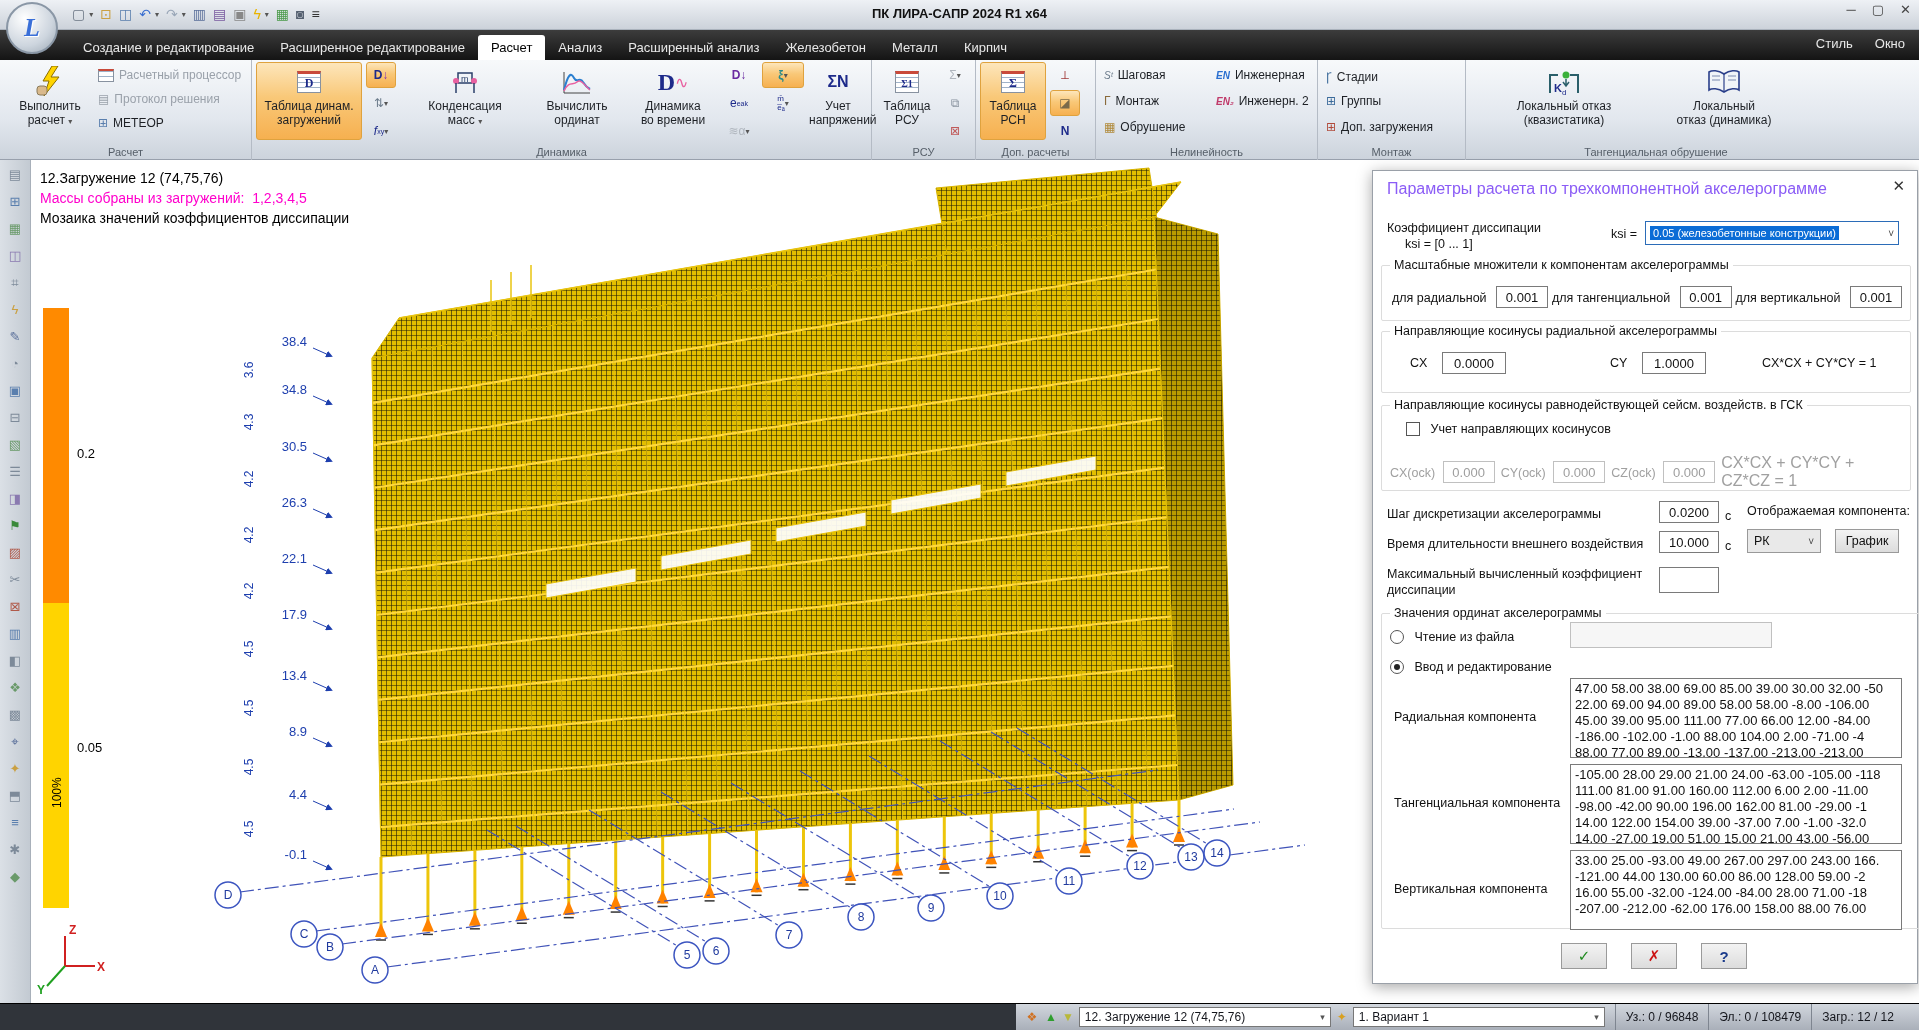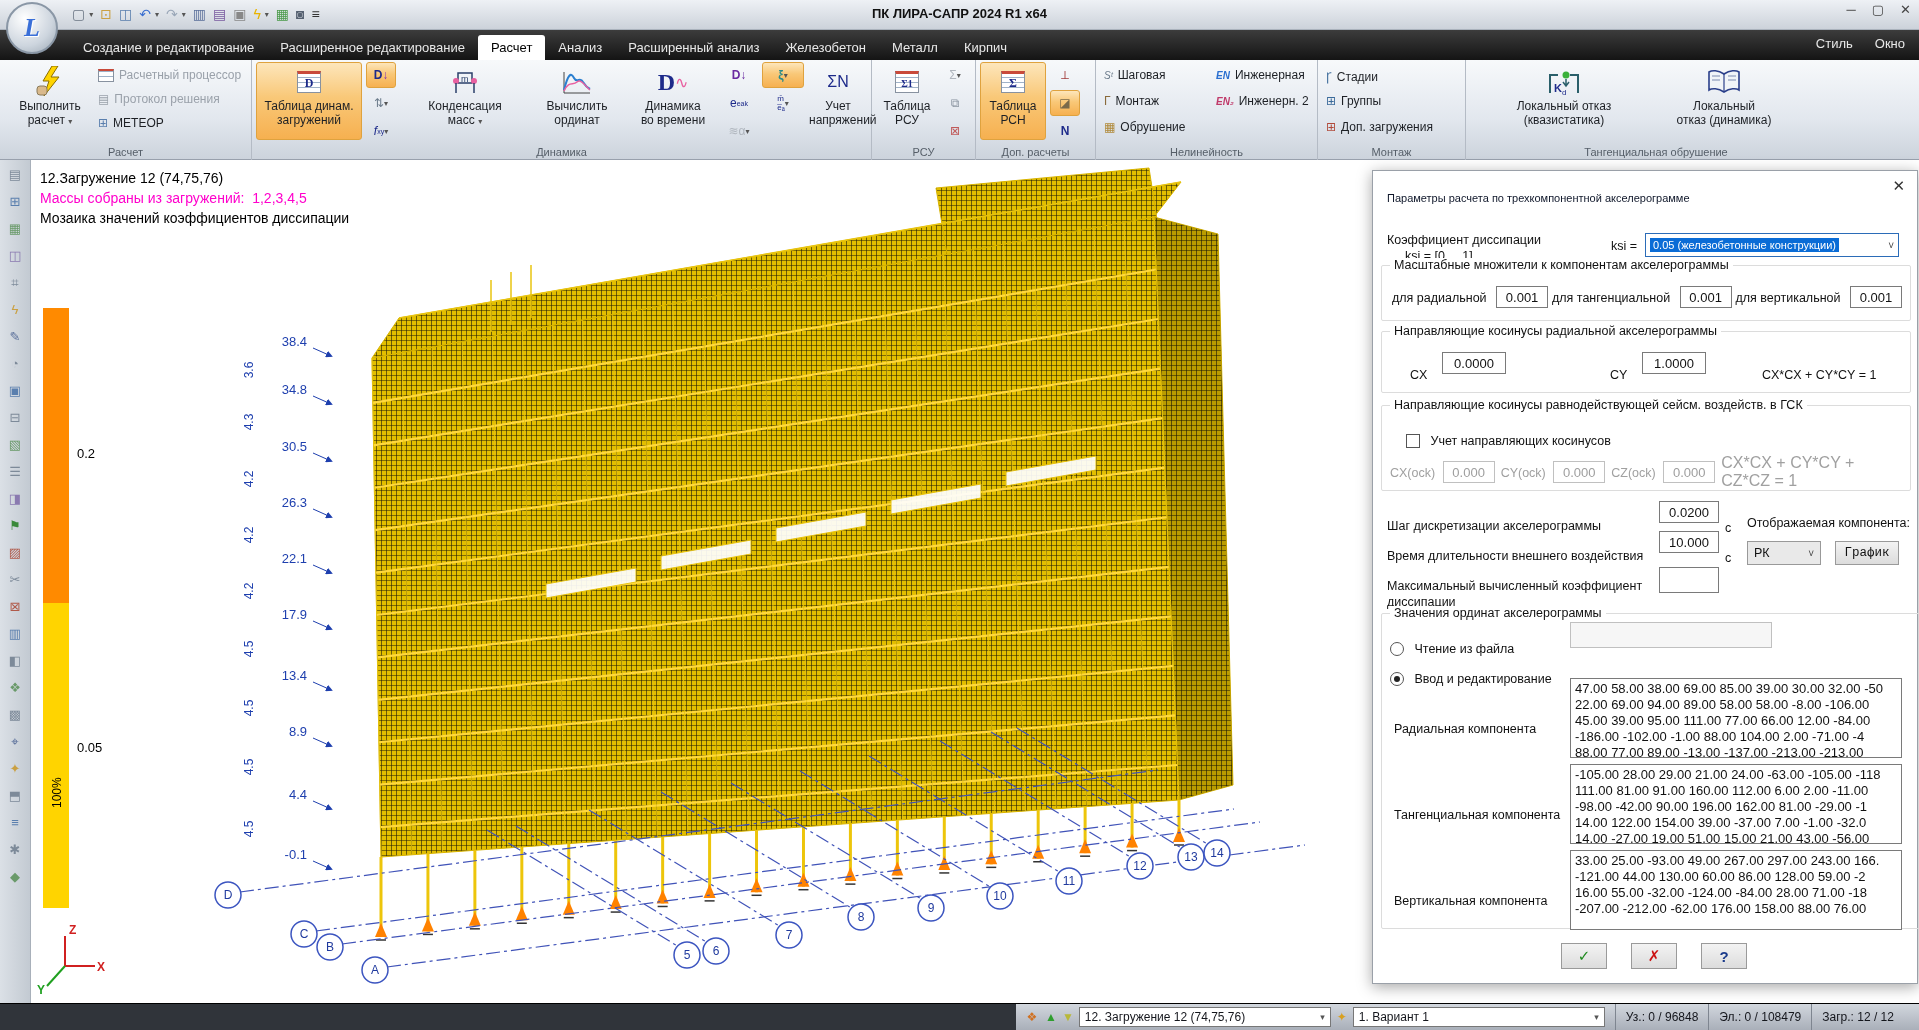--- a/index.html
+++ b/index.html
@@ -39,27 +39,27 @@
   .grid-ico i{position:absolute;inset:0;display:flex;align-items:center;justify-content:center;font-style:normal;font-weight:bold;color:#1d2a8a;font-family:"Liberation Serif","DejaVu Serif",serif;}
   .chev{font-size:8px;color:#555;}
   
   .lefttb{position:absolute;left:0;top:160px;width:31px;height:843px;background:linear-gradient(90deg,#dbe0e6,#c3cad2);border-right:1px solid #a8b0ba;display:flex;flex-direction:column;align-items:center;padding-top:5px;gap:7px;overflow:hidden;}
   .ltico{width:20px;height:20px;font-size:13px;line-height:20px;text-align:center;cursor:default;}
   .canvas{position:absolute;left:31px;top:160px;width:1888px;height:843px;background:#fff;overflow:hidden;}
   .anno{position:absolute;left:9px;top:8px;font-size:14px;line-height:20px;white-space:pre;}
   #scene{position:absolute;left:0;top:0;}
   
   .dlg{position:absolute;left:1372px;top:170px;width:546px;height:814px;background:#fff;border:1px solid #9aa0a8;box-shadow:0 3px 14px rgba(0,0,0,.35);font-size:12.5px;color:#111;}
-  .dlg-title{position:absolute;left:14px;top:9px;font-size:11px;color:#0f172a;margin-top:12px;}
+  .dlg-title{position:absolute;left:14px;top:9px;font-size:16px;color:#8b5cf6;}
   .dlg-x{position:absolute;right:12px;top:6px;font-size:15px;color:#333;cursor:default;}
   .fs{position:absolute;border:1px solid #dcdcdc;border-radius:2px;}
   .fs>.lg{position:absolute;top:-8px;left:8px;background:#fff;padding:0 4px;font-size:12.5px;color:#111;white-space:nowrap;}
   .inp{border:1px solid #7a7a7a;background:#fff;height:22px;font-size:13px;text-align:center;display:inline-flex;align-items:center;justify-content:center;}
   .inp.dis{border-color:#c0c0c0;color:#9e9e9e;}
-  .drow{position:absolute;white-space:nowrap;margin-top:12px;}
+  .drow{position:absolute;white-space:nowrap;}
   .gray{color:#a0a0a0;}
   .combo{border:1px solid #2b6cb8;height:24px;display:flex;align-items:center;padding:0 4px;background:#fff;}
   .combo .v{background:#0a6cd6;color:#fff;padding:1px 3px;font-size:11px;white-space:nowrap;}
   .combo .c{margin-left:auto;color:#444;font-size:10px;}
   .combo2{border:1px solid #999;background:#e9e9e9;height:24px;display:flex;align-items:center;padding:0 6px;}
   .combo2 .c{margin-left:auto;color:#444;font-size:10px;}
   .btn{border:1px solid #9a9a9a;background:linear-gradient(#f3f3f3,#dcdcdc);height:24px;display:flex;align-items:center;justify-content:center;font-size:12.5px;cursor:default;}
   .radio{display:inline-block;width:14px;height:14px;border:1px solid #555;border-radius:50%;position:relative;vertical-align:-3px;background:#fff;}
   .radio.sel:after{content:"";position:absolute;left:3px;top:3px;width:6px;height:6px;border-radius:50%;background:#222;}
   .cbx{display:inline-block;width:14px;height:14px;border:1px solid #555;background:#fff;vertical-align:-3px;}
@@ -219,21 +219,21 @@
       <div class="sml on" style="left:510px;top:2px;width:42px;">
           <span style="color:#2a8a8a;font-weight:bold">ξ</span>
           <span class="chev">▾</span>
         </div>
       <div class="sml" style="left:510px;top:30px;width:42px;font-size:8px;line-height:9px;">
           <span style="color:#1d2a8a">m̄<br>e̅ₐ</span>
           <span class="chev">▾</span>
         </div>
       <div class="rb" style="left:556px;top:2px;width:60px;height:78px;">
         <div class="ric">
-            <span style="font-size:16px;font-weight:normal;color:#1d2a8a;">ΣN</span>
+            <span style="font-size:16px;font-weight:bold;color:#1d2a8a;">ΣN</span>
           </div>
         <div class="l">Учет</div>
           <div class="l">напряжений</div>
       </div>
       <div class="rglabel">Динамика</div>
     </div>
 
     <div class="rgroup" style="left:872px;width:104px;">
       <div class="rb" style="left:4px;top:2px;width:62px;height:78px;">
         <div class="ric">
@@ -637,21 +637,21 @@
     <div class="drow" style="left:352px;top:338px;">с</div>
     <div class="drow" style="left:374px;top:333px;">Отображаемая компонента:</div>
 
     <div class="drow" style="left:14px;top:366px;">Время длительности внешнего воздействия</div>
     <span class="inp" style="position:absolute;left:286px;top:360px;width:60px;">10.000</span>
     <div class="drow" style="left:352px;top:368px;">с</div>
     <div class="combo2 drow" style="left:374px;top:358px;width:74px;">
       <span>РК</span>
         <span class="c">˅</span>
     </div>
-    <div class="btn drow" style="left:462px;top:358px;width:64px;font-family:Liberation Mono, monospace;">График</div>
+    <div class="btn drow" style="left:462px;top:358px;width:64px;">График</div>
 
     <div class="drow" style="left:14px;top:396px;">Максимальный вычисленный коэффициент</div>
     <div class="drow" style="left:14px;top:412px;">диссипации</div>
     <span class="inp" style="position:absolute;left:286px;top:396px;width:60px;height:26px;"></span>
 
     <div class="fs" style="left:8px;top:442px;width:638px;height:316px;">
       <span class="lg">Значения ординат акселерограммы</span>
       <div class="drow" style="left:8px;top:16px;">
         <span class="radio"></span>
         <span style="margin-left:7px;">Чтение из файла</span>

